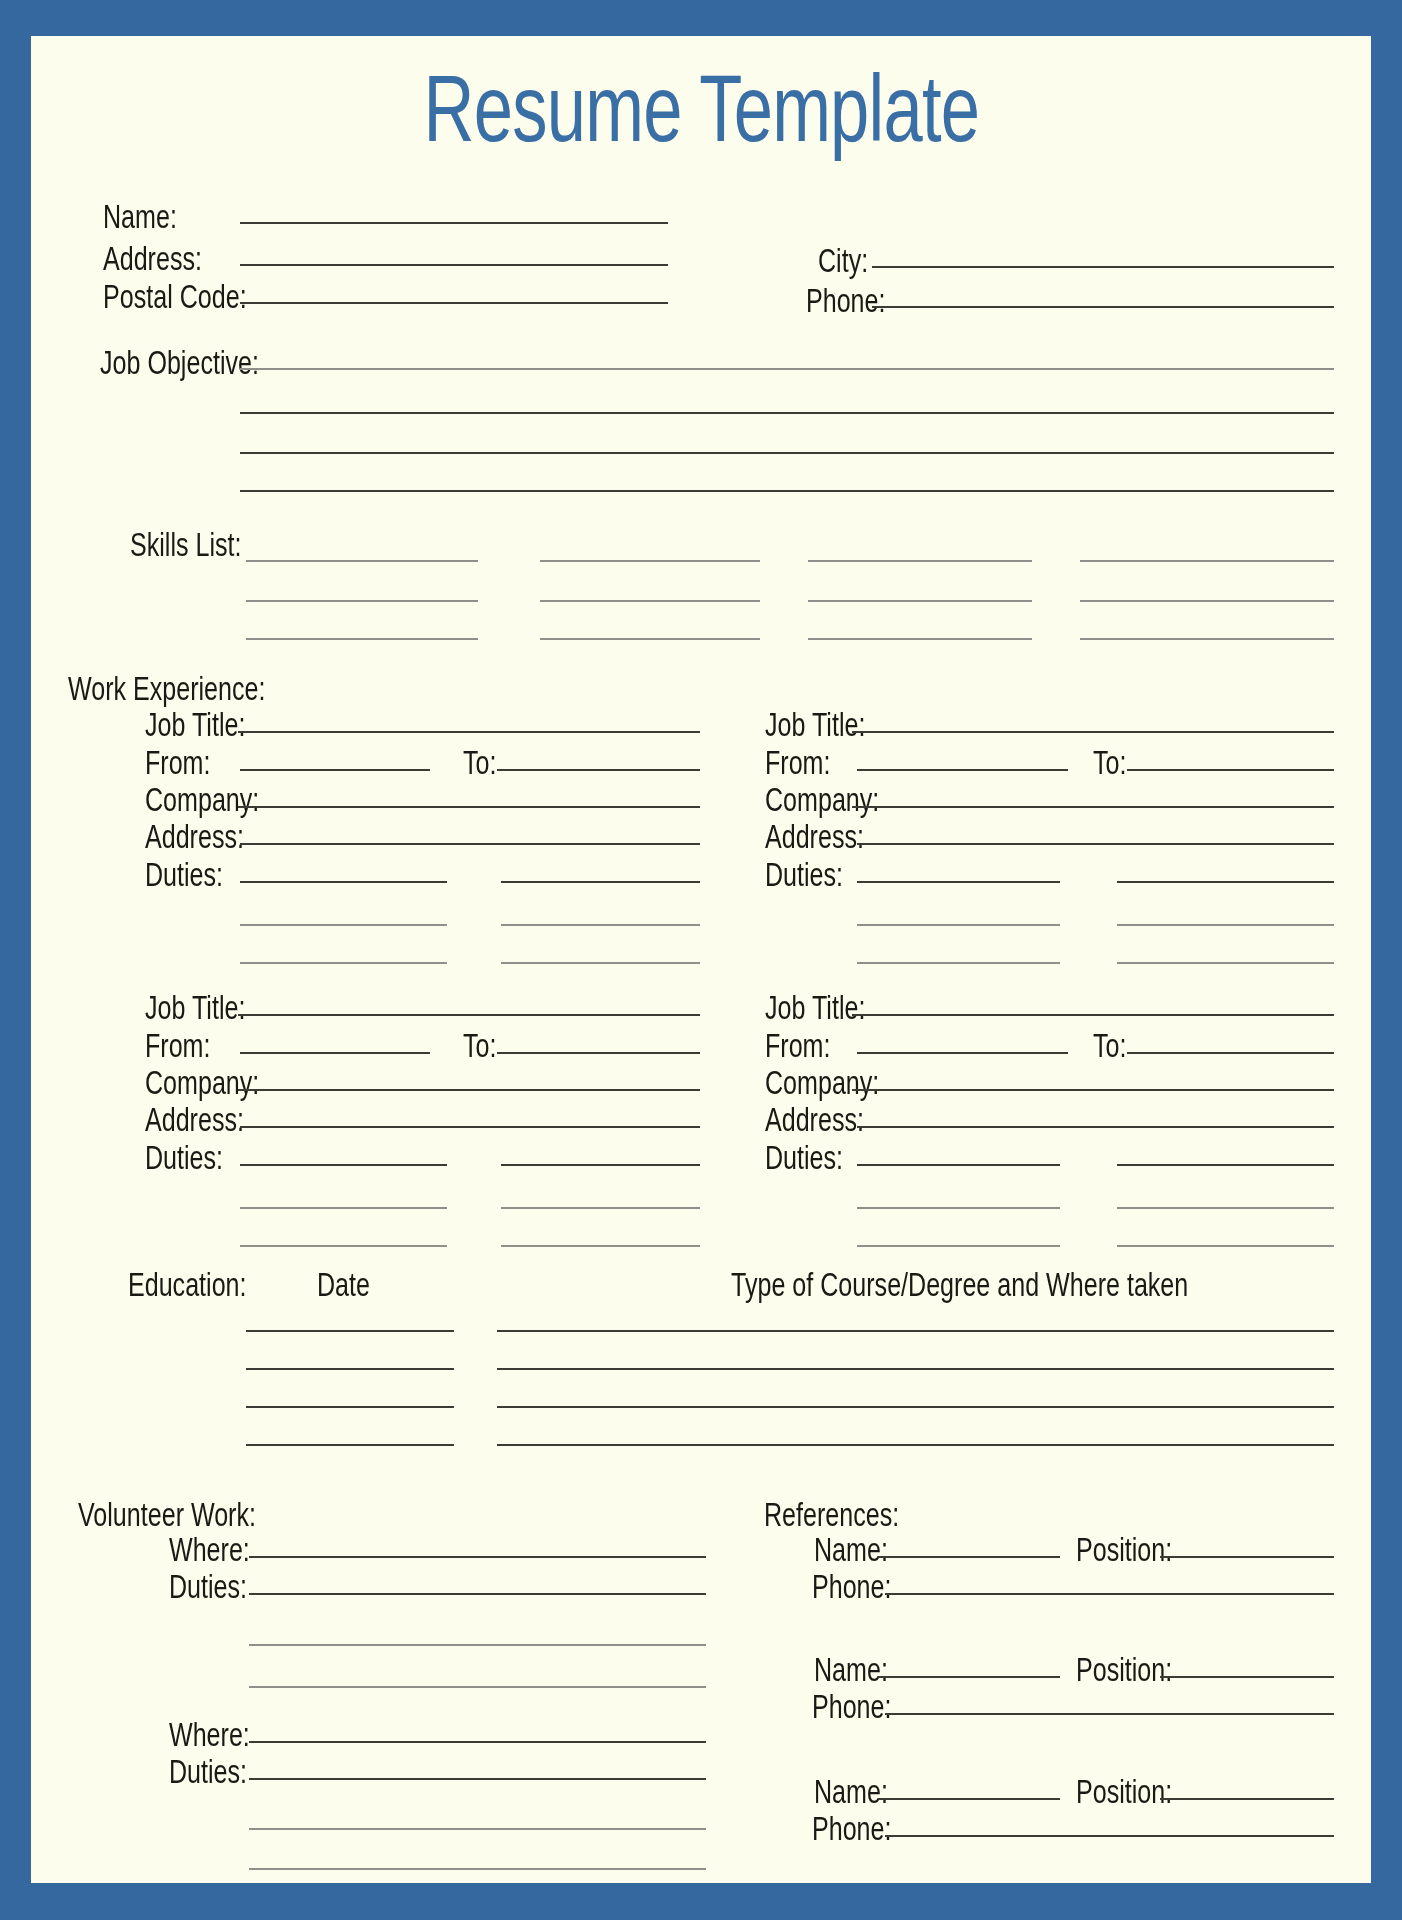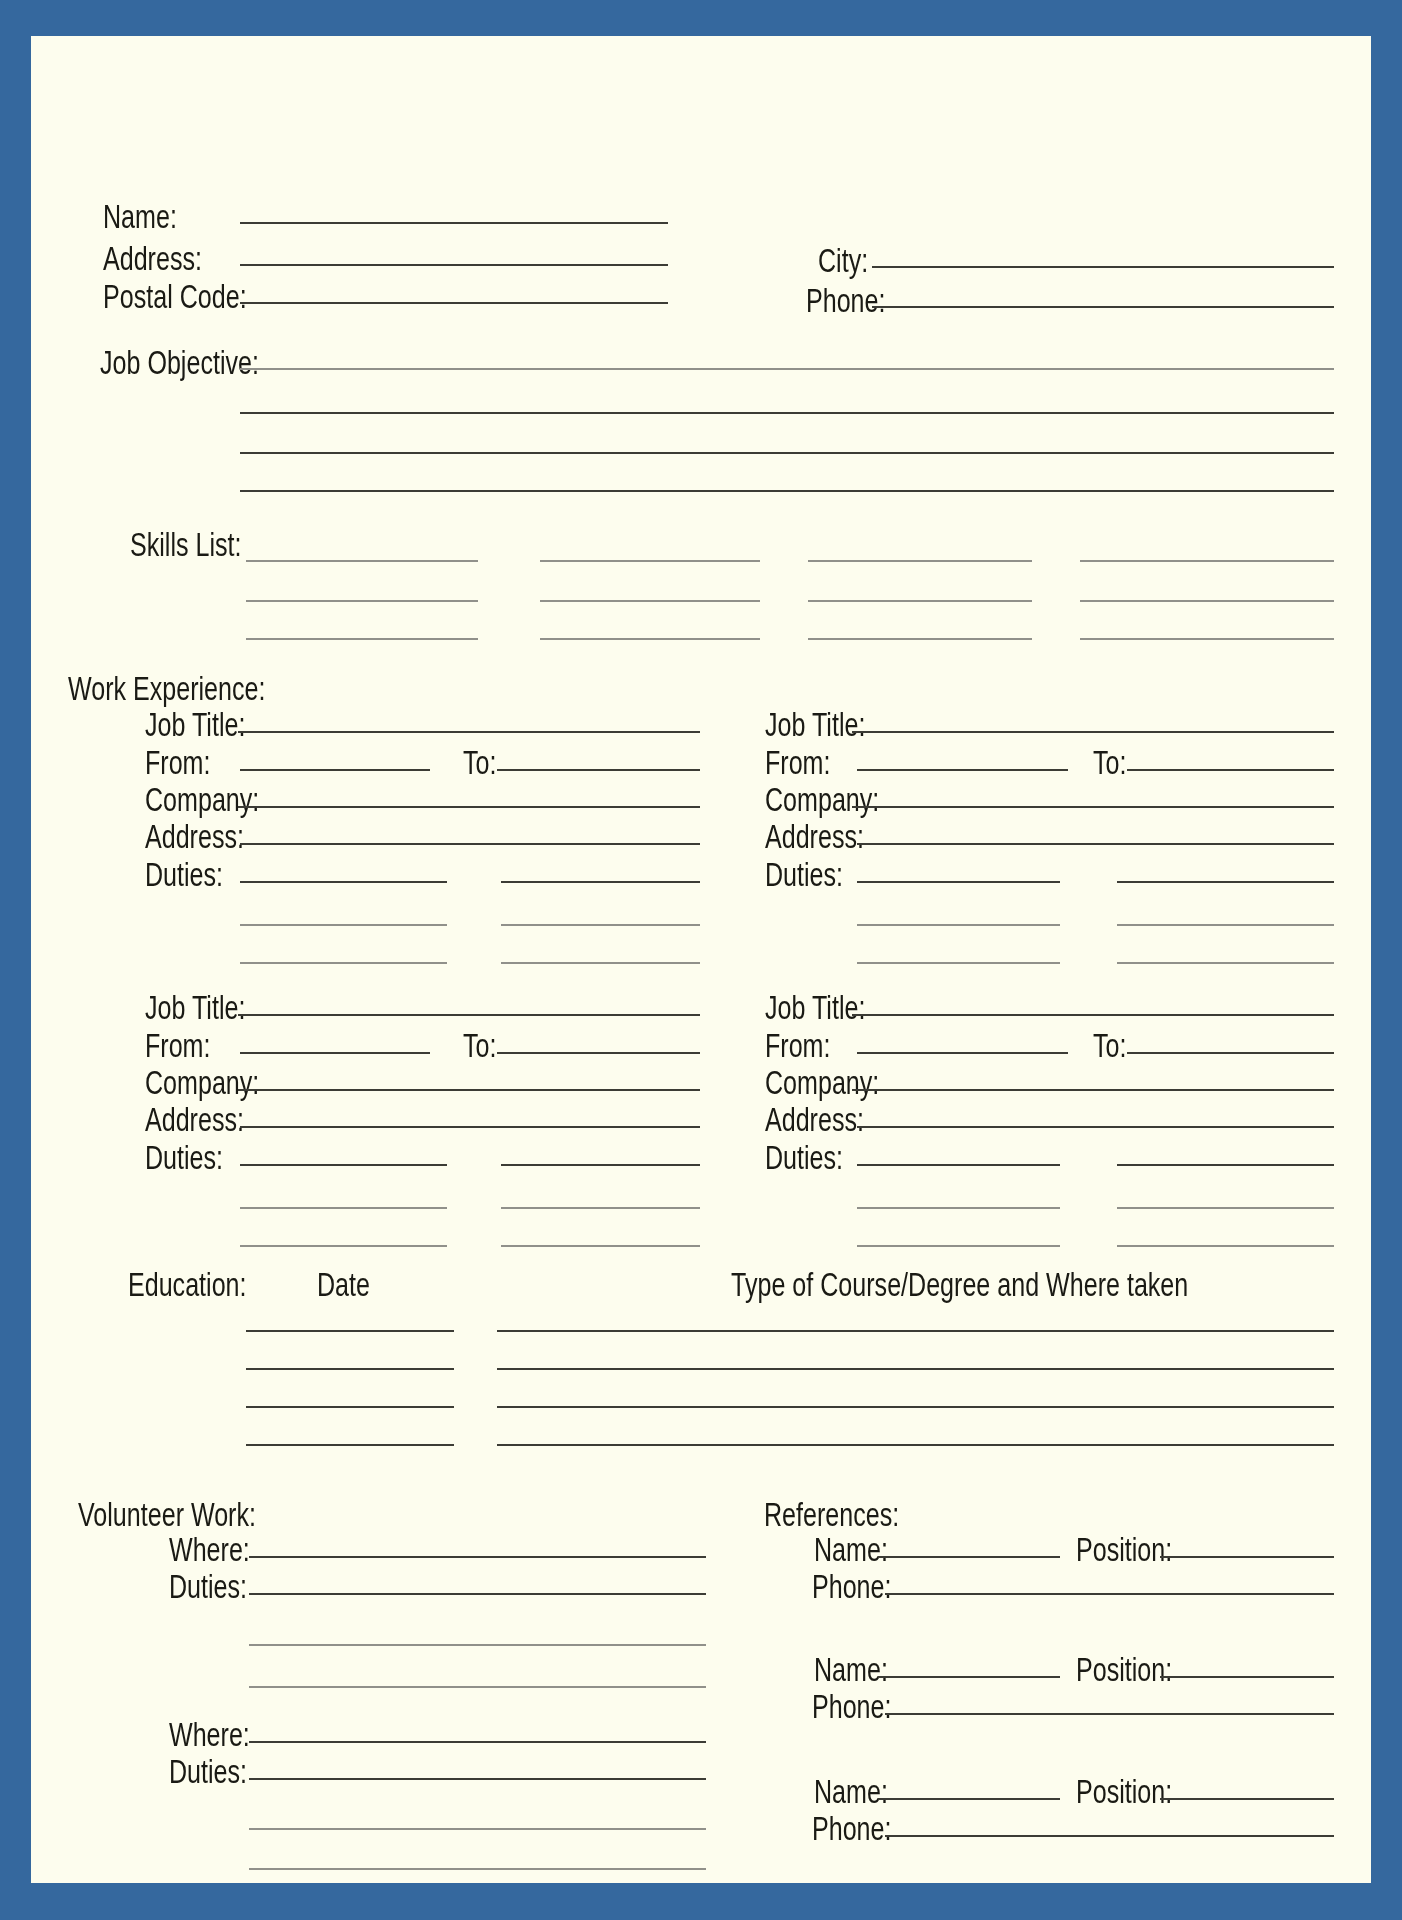--- a/index.html
+++ b/index.html
@@ -24,20 +24,23 @@
   }
   .ln{position:absolute;height:0;border-top:2px solid #3c3c35;}
   .ln.lt{border-top-color:#90908a;}
 </style>
 </head>
 <body>
 
 <div id="canvas">
   <div id="page"></div>
 
+  <div class="title-wrap">
+    <span>Resume Template</span>
+  </div>
 
   <div class="lbl" style="left:103px;top:200px">Name:</div>
   <div class="ln" style="left:240px;top:222px;width:428px"></div>
 
   <div class="lbl" style="left:103px;top:242px">Address:</div>
   <div class="ln" style="left:240px;top:264px;width:428px"></div>
   <div class="lbl" style="left:818px;top:244px">City:</div>
   <div class="ln" style="left:872px;top:266px;width:462px"></div>
 
   <div class="lbl" style="left:103px;top:280px">Postal Code:</div>

